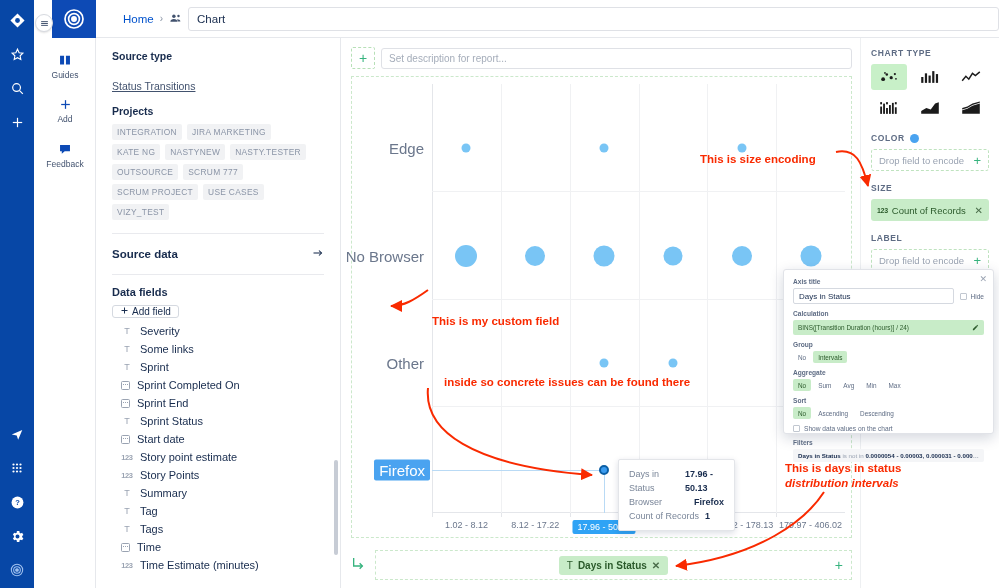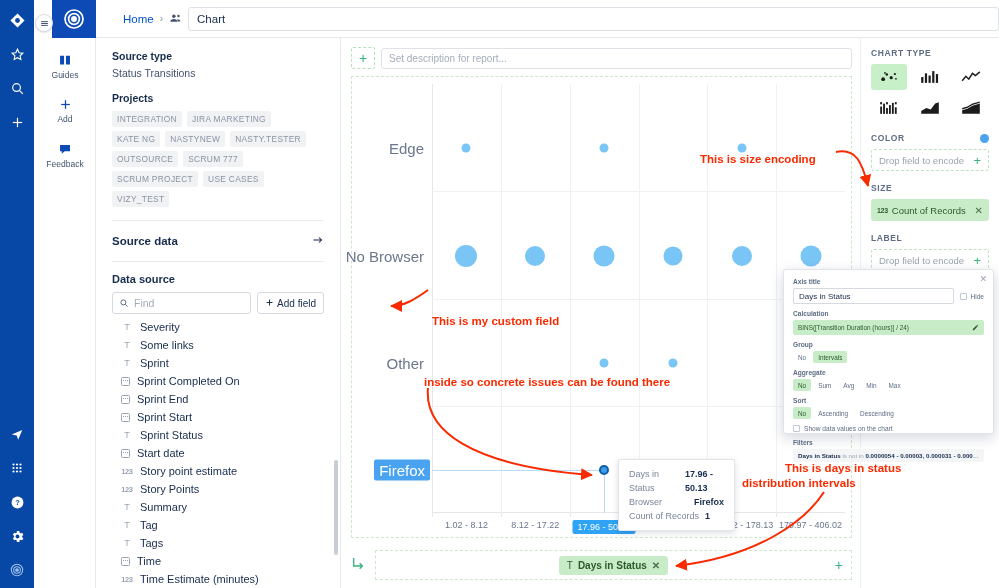--- a/index.html
+++ b/index.html
@@ -49,21 +49,21 @@
   }
   .srcpanel-inner { padding: 14px 16px 0 16px; }
   .sp-head { display: flex; align-items: center; justify-content: space-between; margin-bottom: 14px; }
   .sp-title { font-size: 13.5px; font-weight: bold; color: #172b4d; }
   .btn-edit {
     border: 1px solid #d5d9e0; background: #fff; border-radius: 3px;
     font-size: 10.5px; color: #172b4d; padding: 4px 8px;
     display: inline-flex; align-items: center; gap: 4px; cursor: pointer;
   }
   .sp-sub { font-size: 10.5px; font-weight: bold; color: #172b4d; margin-top: 2px; }
-  .sp-val { font-size: 10.5px; color: #42526e; margin-top: 5px; }
+  .sp-val { font-size: 10.5px; color: #42526e; margin-top: 18px; text-decoration: underline; }
   .chips { margin-top: 7px; display: flex; flex-wrap: wrap; gap: 4px 5px; }
   .chip {
     background: #f1f2f4; color: #8a94a6; font-size: 8.4px; letter-spacing: .3px;
     padding: 3px 5px; border-radius: 2px; white-space: nowrap;
   }
   .divider { height: 1px; background: #e9eaee; margin: 13px 0 0 0; }
   .rowlink { display: flex; align-items: center; justify-content: space-between; padding: 11px 0 11px 0; cursor: pointer; }
   .rowlink .t { font-size: 11.5px; font-weight: bold; color: #172b4d; }
   .fields-hd { font-size: 11px; font-weight: bold; color: #172b4d; margin-top: 2px; }
   .findrow { display: flex; gap: 6px; margin-top: 7px; }
@@ -209,21 +209,21 @@
   .rpanel {
     position: absolute; right: 0; top: 38px; width: 139px; bottom: 0;
     background: #fff; padding: 10px 10px 0 10px; border-left: 1px solid #eef0f2;
   }
   .sec-lbl { font-size: 8.5px; font-weight: bold; letter-spacing: .6px; color: #5e6c84; margin-bottom: 6px; }
   .ctgrid { display: grid; grid-template-columns: repeat(3,1fr); gap: 5px; margin-bottom: 12px; }
   .ctcell {
     height: 26px; border-radius: 3px; display: flex; align-items: center; justify-content: center; cursor: pointer;
   }
   .ctcell.active { background: #c8f0c8; }
-  .sec-lbl-row { display: flex; align-items: center; gap: 5px; margin-bottom: 6px; justify-content: space-between; }
+  .sec-lbl-row { display: flex; align-items: center; gap: 5px; margin-bottom: 6px; }
   .bluedot { width: 9px; height: 9px; border-radius: 50%; background: #4aa3f0; }
   .dropzone {
     border: 1px dashed #bfe3bf; border-radius: 3px; height: 22px; display: flex;
     align-items: center; justify-content: space-between; padding: 0 7px; margin-bottom: 12px;
     font-size: 9.5px; color: #9aa3b2; cursor: pointer;
   }
   .dropzone .pl { color: #36b37e; font-size: 13px; }
   .greenfield {
     background: #c8ecc8; border-radius: 3px; height: 22px; display: flex; align-items: center;
     justify-content: space-between; padding: 0 6px; margin-bottom: 12px;
@@ -422,31 +422,22 @@
         <span class="t">Source data</span>
         <span>
           <svg width="12" height="12" viewBox="0 0 24 24" stroke="#172b4d" stroke-width="2.1" fill="none">
               <line x1="3" y1="12" x2="19" y2="12"></line>
               <polyline points="14,7 19,12 14,17"></polyline>
             </svg>
         </span>
       </div>
       <div class="divider" style="margin-top:0;"></div>
 
-      <div class="fields-hd" style="margin-top:11px;">Data source</div>
+      <div class="fields-hd" style="margin-top:11px;">Data fields</div>
       <div class="findrow">
-        <div class="findbox">
-          <span>
-            <svg width="10" height="10" viewBox="0 0 24 24" fill="none" stroke="#5e6c84" stroke-width="2.4">
-                <circle cx="10.5" cy="10.5" r="6"></circle>
-                <line x1="15" y1="15" x2="20.5" y2="20.5"></line>
-              </svg>
-          </span>
-          <input placeholder="Find" style="">
-        </div>
         <div class="btn-addfield">
           <span>
             <svg width="9" height="9" viewBox="0 0 24 24" stroke="#172b4d" stroke-width="2.6">
                 <line x1="12" y1="4" x2="12" y2="20"></line>
                 <line x1="4" y1="12" x2="20" y2="12"></line>
               </svg>
           </span>
           <span>Add field</span>
         </div>
       </div>
@@ -464,24 +455,20 @@
             <span class="ftype">T</span>
             <span>Sprint</span>
           </div>
           <div class="fielditem">
             <span class="ftype date"></span>
             <span>Sprint Completed On</span>
           </div>
           <div class="fielditem">
             <span class="ftype date"></span>
             <span>Sprint End</span>
-          </div>
-          <div class="fielditem">
-            <span class="ftype date"></span>
-            <span>Sprint Start</span>
           </div>
           <div class="fielditem">
             <span class="ftype">T</span>
             <span>Sprint Status</span>
           </div>
           <div class="fielditem">
             <span class="ftype date"></span>
             <span>Start date</span>
           </div>
           <div class="fielditem">
@@ -776,23 +763,23 @@
     <div class="pp-lbl">Filters</div>
     <div class="pp-filter">
       <b>Days in Status</b>
       <span class="muted">is not in</span>
       <b>0.0000054 - 0.00003, 0.000031 - 0.00026, 0.00031 - 0.0058...</b>
     </div>
   </div>
 
   <div class="anno" id="anno-size-encoding" style="left:700px; top:152px;">This is size encoding</div>
   <div class="anno" id="anno-custom-field" style="left:432px; top:292px;margin-top:22px;">This is my custom field</div>
-  <div class="anno" style="left:406px; top:375px;padding-left:18px;">inside so concrete issues can be found there</div>
+  <div class="anno" style="left:426px; top:375px;padding-left:18px;">inside so concrete issues can be found there</div>
   <div class="anno" style="left:785px; top:461px;">This is days in status</div>
-  <div class="anno" style="left:742px; top:476px;">distribution intervals</div>
+  <div class="anno" style="left:785px; top:476px;font-style:italic;">distribution intervals</div>
 
   <svg class="anno-svg">
     <defs>
       <marker id="ah" markerWidth="7" markerHeight="7" refX="5.5" refY="3" orient="auto">
         <path d="M0,0 L6,3 L0,6 z" fill="#f92a00"></path>
       </marker>
     </defs>
     <path d="M836,152 C856,148 862,162 868,186" stroke="#f92a00" stroke-width="2" fill="none" marker-end="url(#ah)"></path>
     <path d="M428,290 C414,300 404,306 391,306" stroke="#f92a00" stroke-width="2" fill="none" marker-end="url(#ah)"></path>
     <path d="M428,388 C424,430 470,466 592,475" stroke="#f92a00" stroke-width="2" fill="none" marker-end="url(#ah)"></path>

